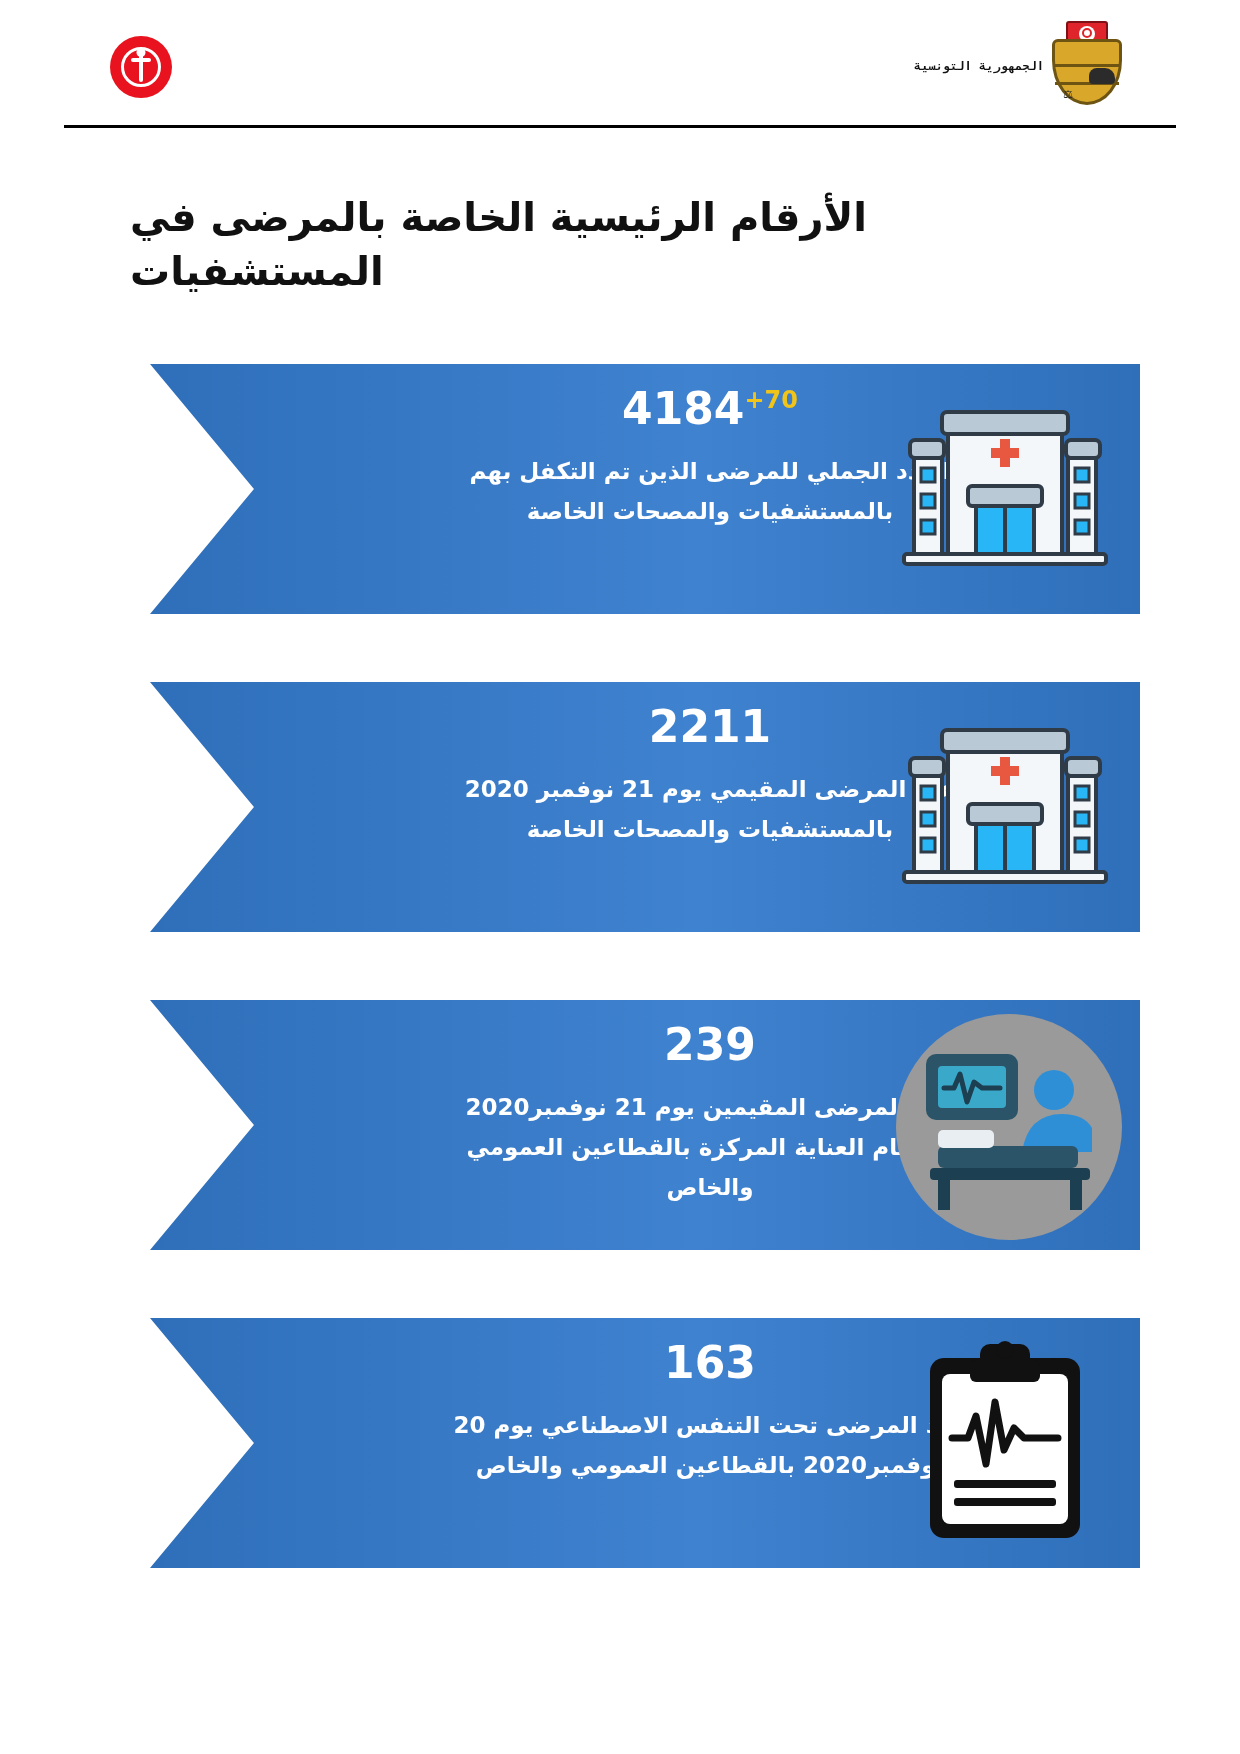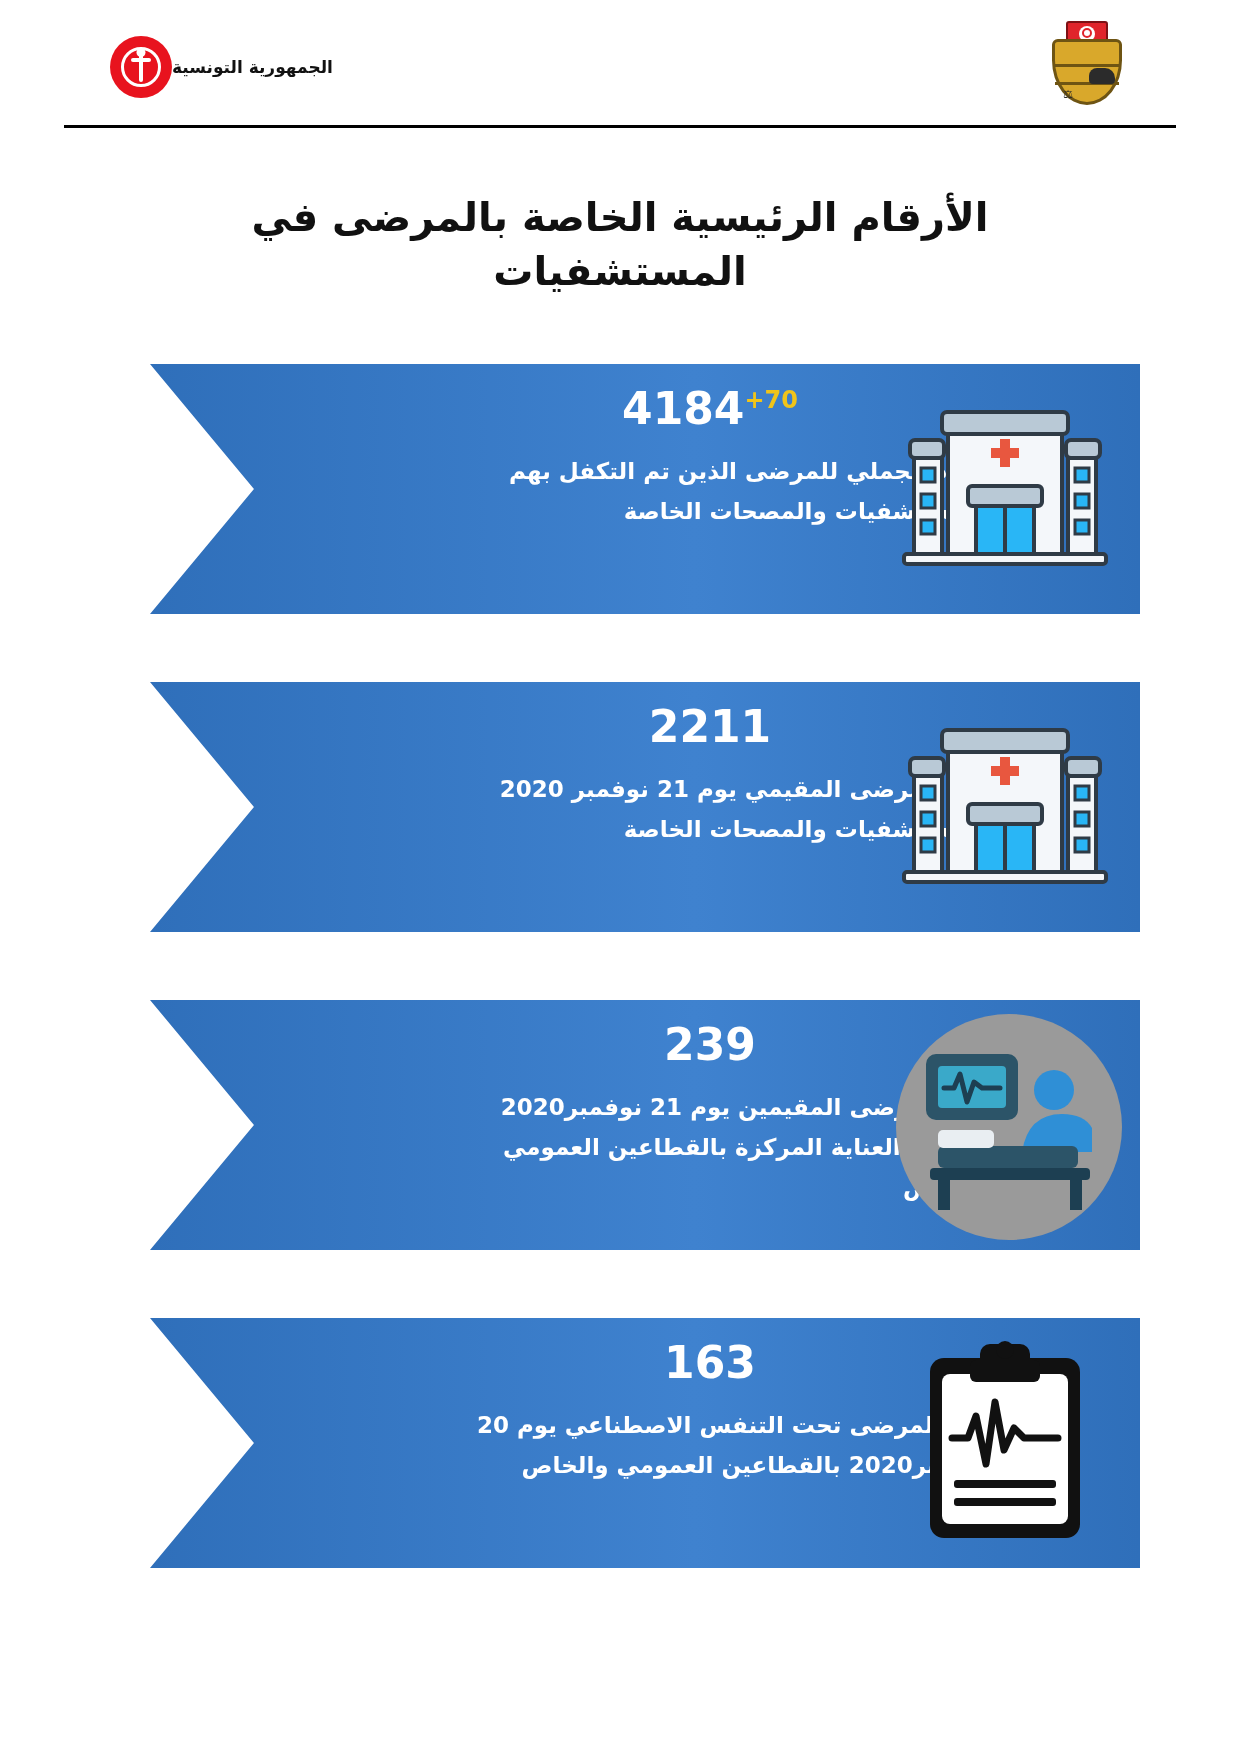--- a/index.html
+++ b/index.html
@@ -106,26 +106,27 @@
     left: 3px;
     top: 2px;
     width: 10px;
     height: 10px;
     border-radius: 50%;
     border: 2px solid #e0242b;
     box-sizing: border-box;
   }
   .header-titles {
     flex: 1 1 auto;
-    text-align: left;
+    text-align: right;
     line-height: 1.9;
     color: #111111;
     font-weight: bold;
-    font-size: 17px;
+    font-size: 12px;
     letter-spacing: 0.5px;
+    font-family: Liberation Mono, monospace;
   }
   .moh-logo {
     width: 62px;
     height: 62px;
     border-radius: 50%;
     background: #e8131e;
     position: relative;
     flex: 0 0 auto;
   }
   .moh-logo .inner {
@@ -173,21 +174,21 @@
     position: absolute;
     left: 64px;
     right: 64px;
     bottom: 0;
     height: 3px;
     background: #000000;
   }
 
   
   .main-title {
-    text-align: center;
+    text-align: left;
     font-size: 40px;
     font-weight: bold;
     color: #111111;
     margin: 62px 130px 0 130px;
     line-height: 1.35;
   }
 
   
   .cards {
     margin-top: 60px;
@@ -201,21 +202,21 @@
   .card-banner {
     position: absolute;
     right: 40px;
     left: 90px;
     top: 6px;
     height: 250px;
     background: linear-gradient(90deg, #2f6fba 0%, #3f82cf 55%, #2f6fba 100%);
     clip-path: polygon(0 0, 100% 0, 100% 100%, 0 100%, 10.5% 50%);
     box-sizing: border-box;
     padding: 14px 60px 14px 190px;
-    text-align: right;
+    text-align: center;
     color: #ffffff;
     display: flex;
     flex-direction: column;
     align-items: center;
     justify-content: flex-start;
   }
   .card-number {
     font-size: 44px;
     font-weight: bold;
     line-height: 1.15;

